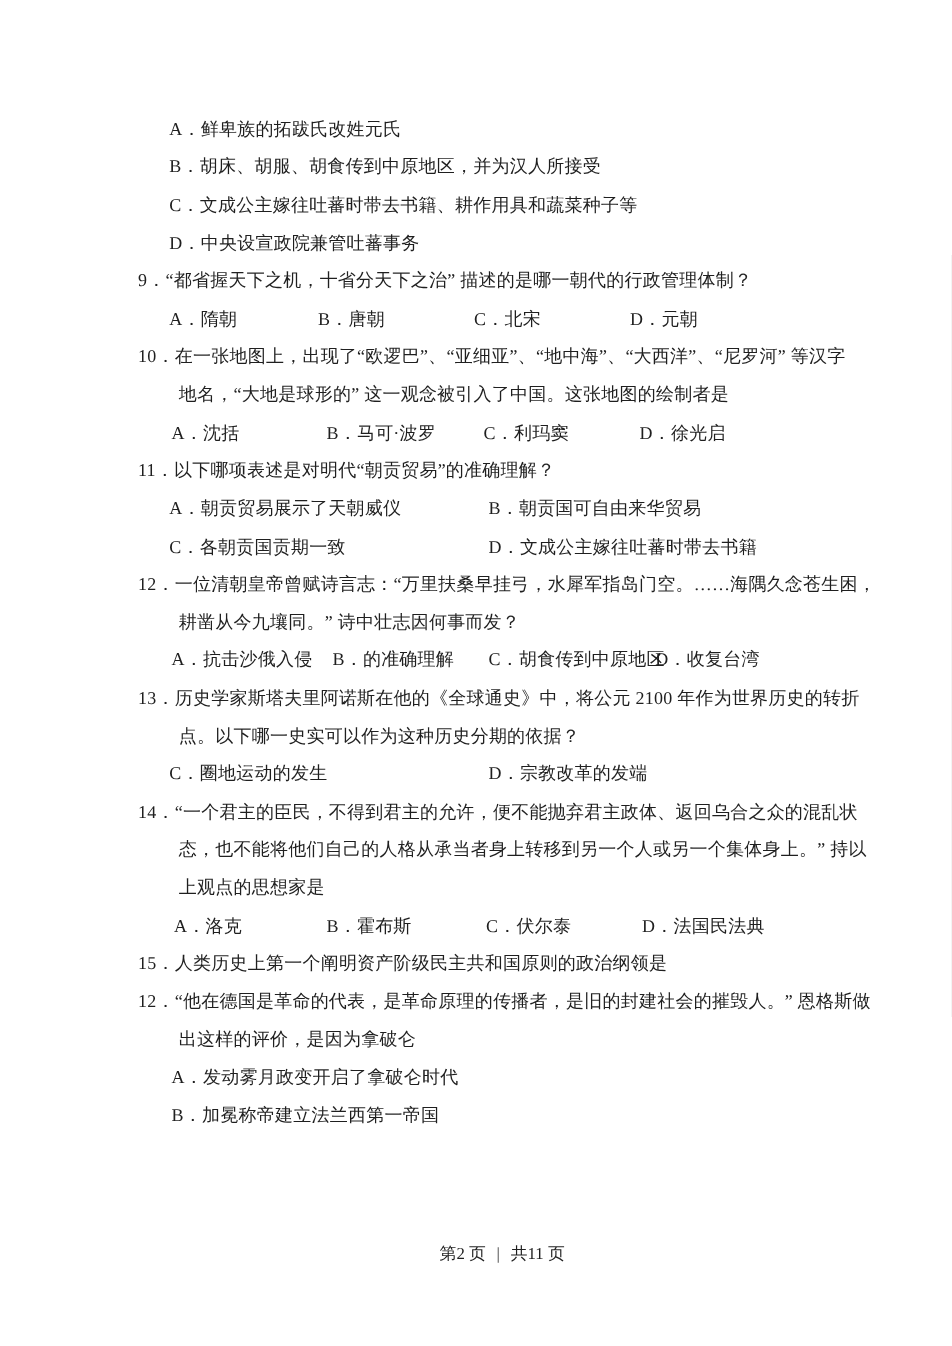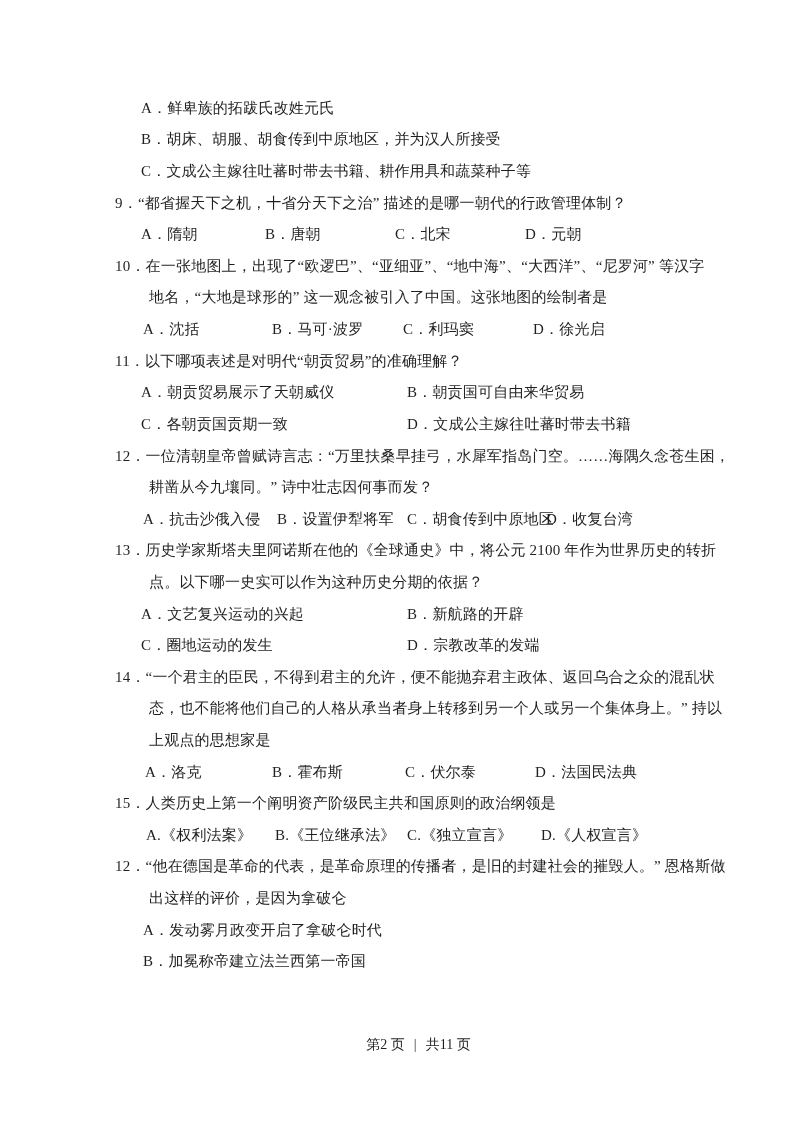--- a/index.html
+++ b/index.html
@@ -47,20 +47,23 @@
 
     <div class="line">
       <span class="txt" style="left:26px">A．鲜卑族的拓跋氏改姓元氏</span>
     </div>
     <div class="line">
       <span class="txt" style="left:26px">B．胡床、胡服、胡食传到中原地区，并为汉人所接受</span>
     </div>
     <div class="line">
       <span class="txt" style="left:26px">C．文成公主嫁往吐蕃时带去书籍、耕作用具和蔬菜种子等</span>
     </div>
+    <div class="line">
+      <span class="txt" style="left:26px">D．中央设宣政院兼管吐蕃事务</span>
+    </div>
 
     <div class="line">
       <span class="txt" style="left:0">9．“都省握天下之机，十省分天下之治” 描述的是哪一朝代的行政管理体制？</span>
     </div>
     <div class="line">
       <span class="txt" style="left:26px">A．隋朝</span>
       <span class="txt" style="left:150px">B．唐朝</span>
       <span class="txt" style="left:280px">C．北宋</span>
       <span class="txt" style="left:410px">D．元朝</span>
     </div>
@@ -91,34 +94,30 @@
     </div>
 
     <div class="line">
       <span class="txt" style="left:0">12．一位清朝皇帝曾赋诗言志：“万里扶桑早挂弓，水犀军指岛门空。……海隅久念苍生困，</span>
     </div>
     <div class="line">
       <span class="txt" style="left:34px">耕凿从今九壤同。” 诗中壮志因何事而发？</span>
     </div>
     <div class="line">
       <span class="txt" style="left:28px">A．抗击沙俄入侵</span>
-      <span class="txt" style="left:162px">B．设置伊犁将军</span>
+      <span class="txt" style="left:162px">B．的准确理解</span>
       <span class="txt" style="left:292px">C．胡食传到中原地区</span>
       <span class="txt" style="left:431px">D．收复台湾</span>
     </div>
 
     <div class="line">
       <span class="txt" style="left:0">13．历史学家斯塔夫里阿诺斯在他的《全球通史》中，将公元 2100 年作为世界历史的转折</span>
     </div>
     <div class="line">
       <span class="txt" style="left:34px">点。以下哪一史实可以作为这种历史分期的依据？</span>
-    </div>
-    <div class="line">
-      <span class="txt" style="left:26px">A．文艺复兴运动的兴起</span>
-      <span class="txt" style="left:292px">B．新航路的开辟</span>
     </div>
     <div class="line">
       <span class="txt" style="left:26px">C．圈地运动的发生</span>
       <span class="txt" style="left:292px">D．宗教改革的发端</span>
     </div>
 
     <div class="line">
       <span class="txt" style="left:0">14．“一个君主的臣民，不得到君主的允许，便不能抛弃君主政体、返回乌合之众的混乱状</span>
     </div>
     <div class="line">
@@ -130,26 +129,20 @@
     <div class="line">
       <span class="txt" style="left:30px">A．洛克</span>
       <span class="txt" style="left:157px">B．霍布斯</span>
       <span class="txt" style="left:290px">C．伏尔泰</span>
       <span class="txt" style="left:420px">D．法国民法典</span>
     </div>
 
     <div class="line">
       <span class="txt" style="left:0">15．人类历史上第一个阐明资产阶级民主共和国原则的政治纲领是</span>
     </div>
-    <div class="line">
-      <span class="txt" style="left:31px">A.《权利法案》</span>
-      <span class="txt" style="left:160px">B.《王位继承法》</span>
-      <span class="txt" style="left:292px">C.《独立宣言》</span>
-      <span class="txt" style="left:426px">D.《人权宣言》</span>
-    </div>
 
     <div class="line">
       <span class="txt" style="left:0">12．“他在德国是革命的代表，是革命原理的传播者，是旧的封建社会的摧毁人。” 恩格斯做</span>
     </div>
     <div class="line">
       <span class="txt" style="left:34px">出这样的评价，是因为拿破仑</span>
     </div>
     <div class="line">
       <span class="txt" style="left:28px">A．发动雾月政变开启了拿破仑时代</span>
     </div>

